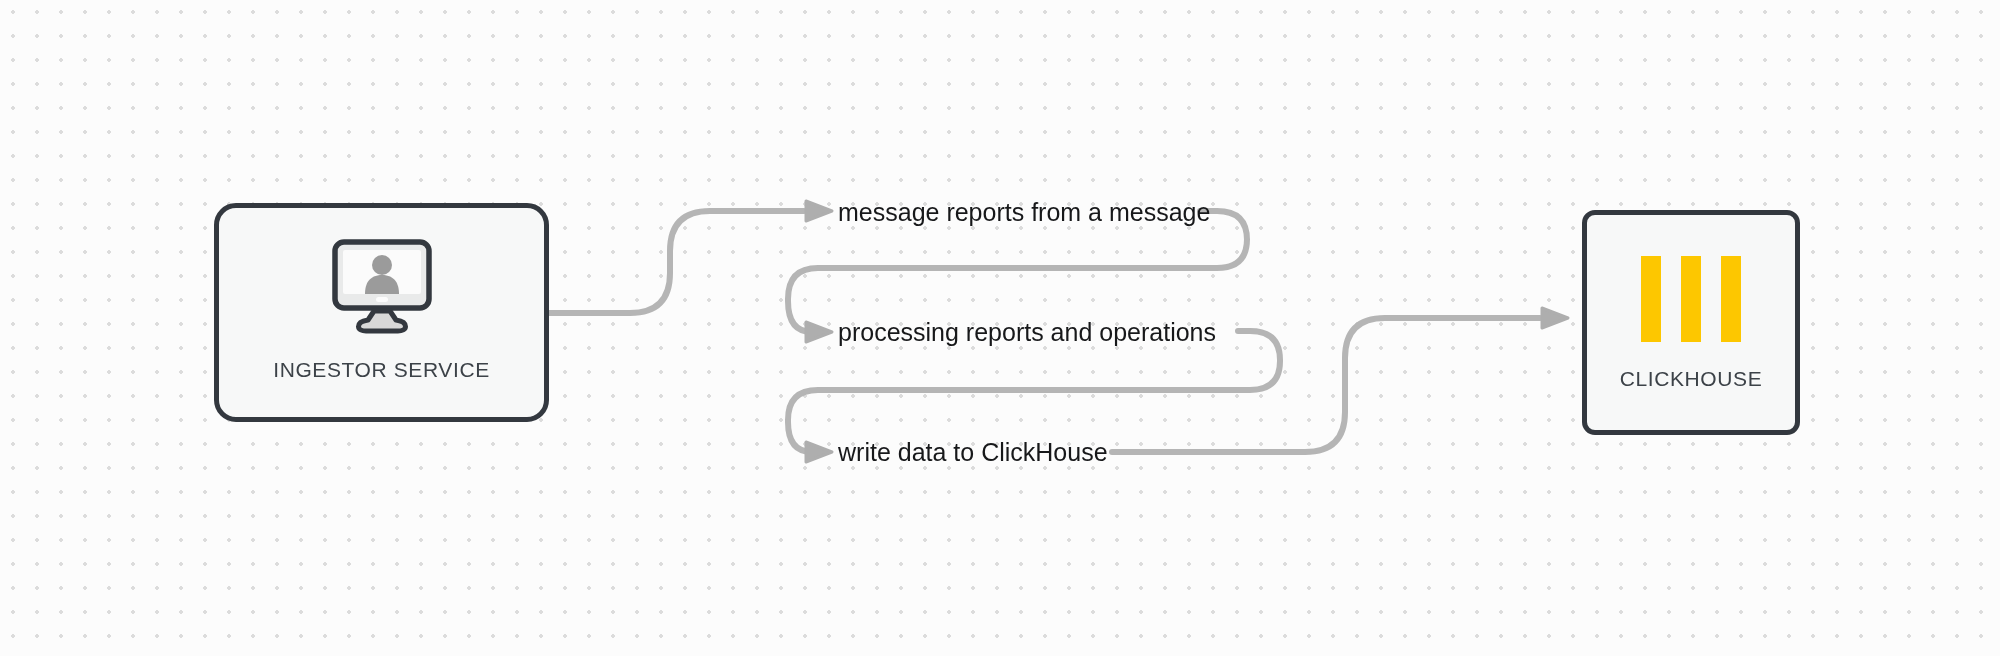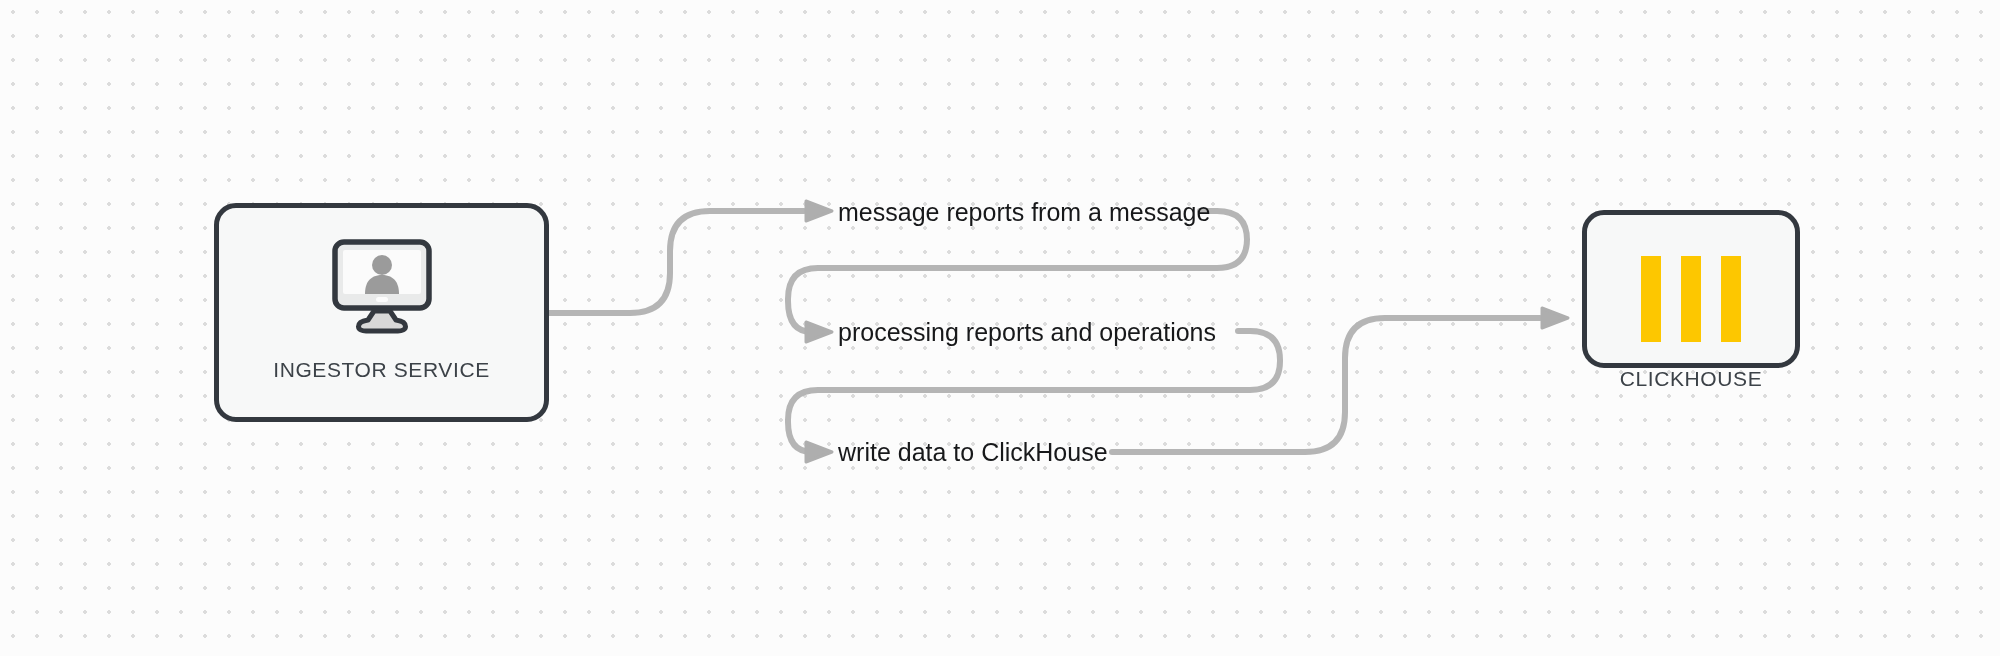--- a/index.html
+++ b/index.html
@@ -48,21 +48,21 @@
     stroke-linejoin: round;
   }
 
   .node {
     position: absolute;
     background: var(--node-fill, #f7f8f8);
     border: 5px solid var(--node-border, #33383f);
     border-radius: 22px;
   }
   #node-ingestor { left: 203px; top: 203px; width: 335px; height: 219px; margin-left: 11px; }
-  #node-clickhouse { left: 1582px; top: 210px; width: 218px; height: 158px; }
+  #node-clickhouse { left: 1582px; top: 210px; width: 218px; height: 225px; border-radius: 13px; }
 
   .node-label {
     position: absolute;
     left: 0;
     width: 100%;
     text-align: center;
     font-size: 21px;
     font-weight: 500;
     letter-spacing: 0.6px;
     color: var(--node-label-text, #3c4248);

